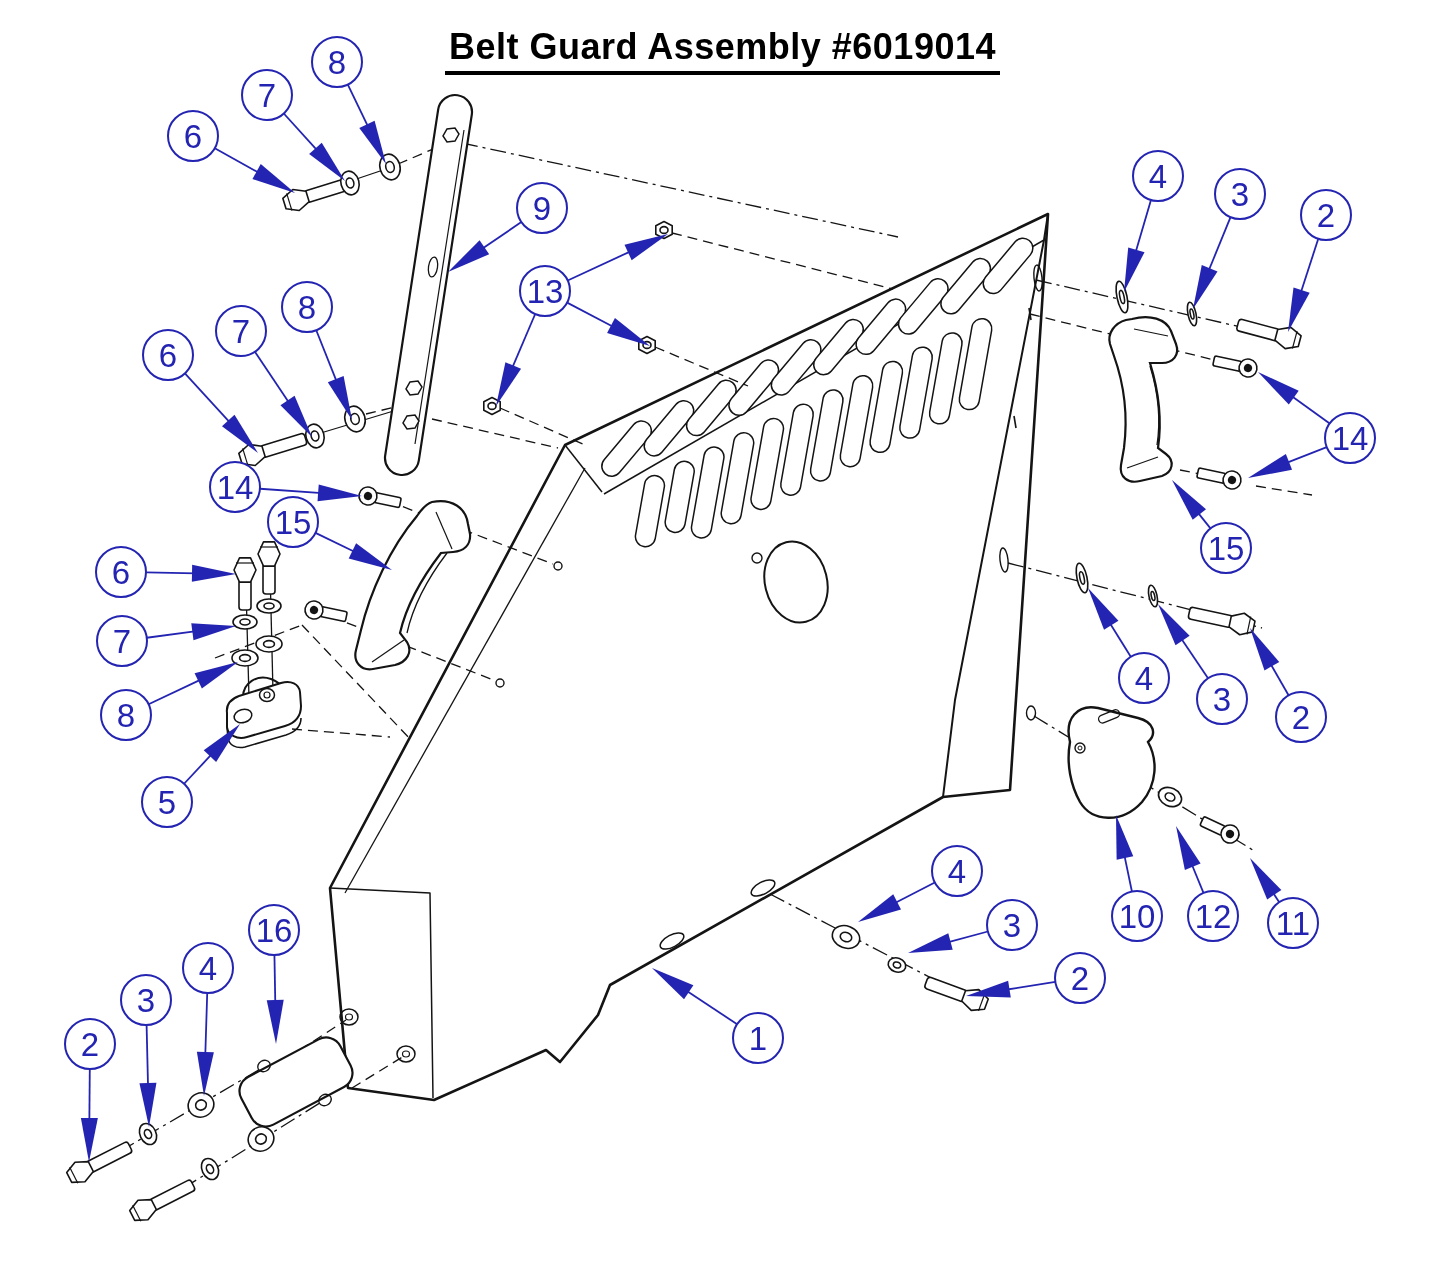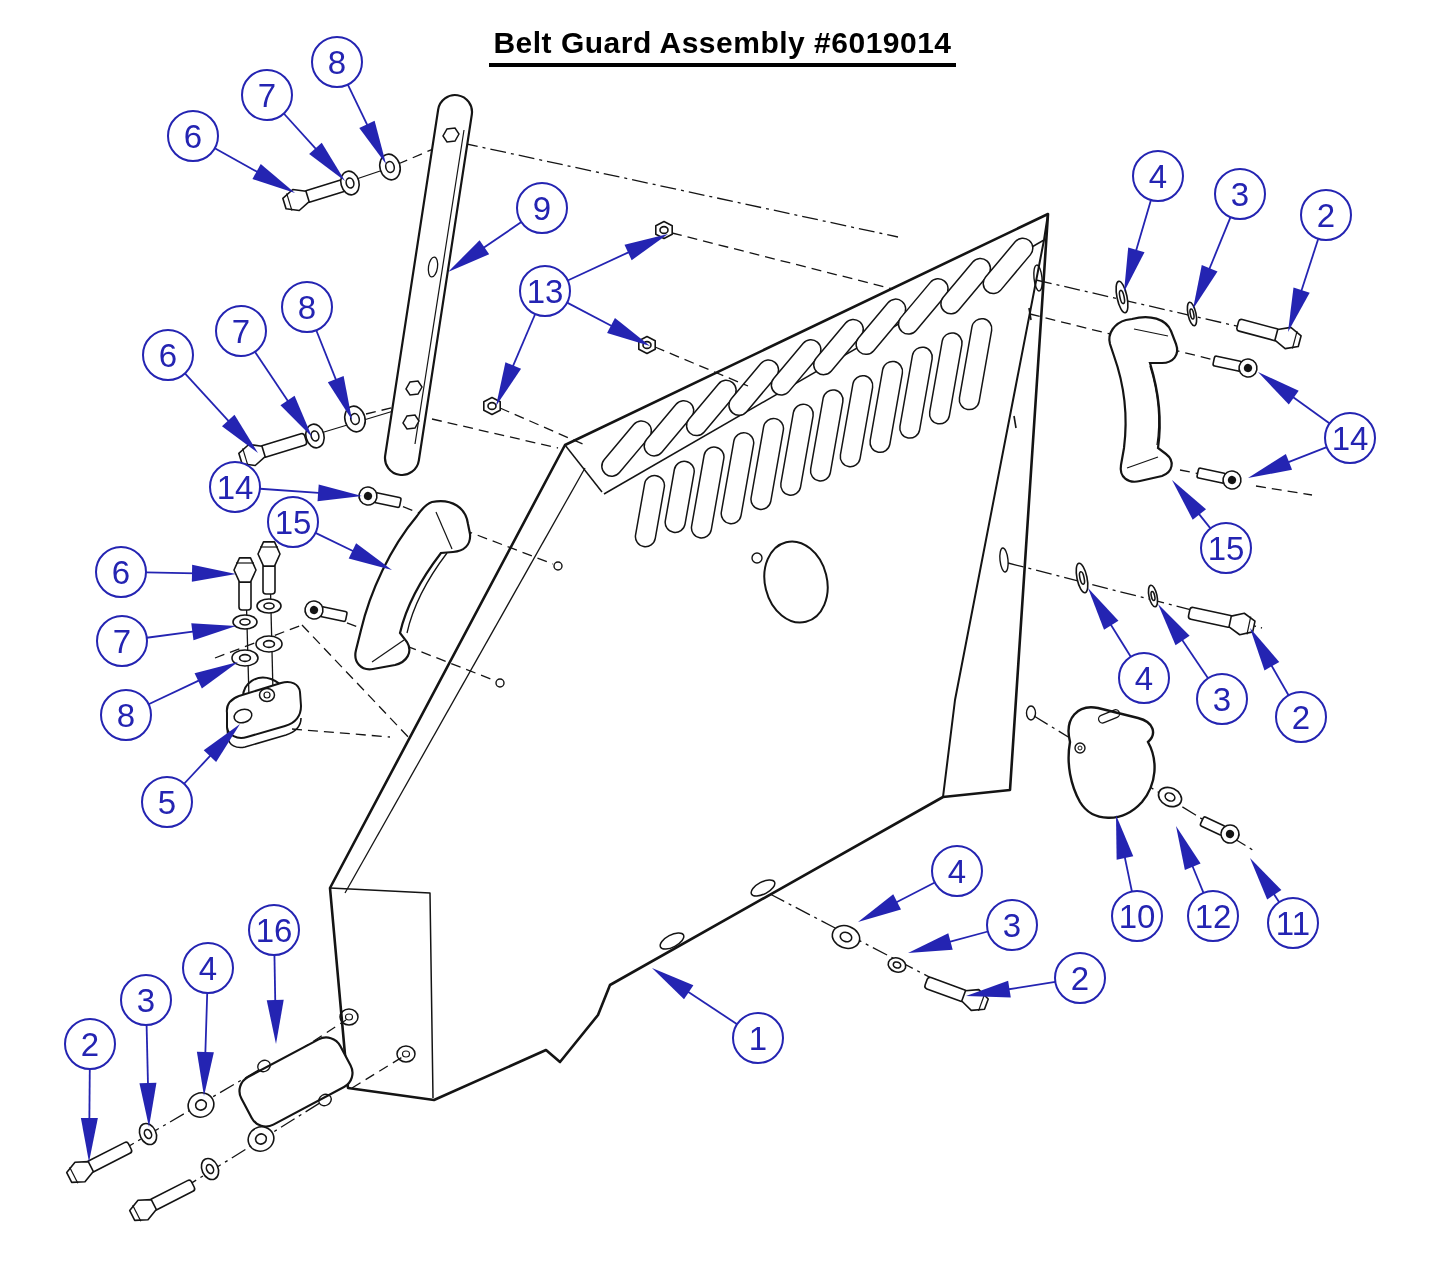--- a/index.html
+++ b/index.html
@@ -1,19 +1,19 @@
 <!DOCTYPE html>
 <html><head>
 <meta charset="utf-8">
 <style>
   html,body{margin:0;padding:0;background:#ffffff;}
   .canvas{position:relative;width:1445px;height:1278px;background:#fff;overflow:hidden;
           font-family:"Liberation Sans", sans-serif;}
   .title-wrap{position:absolute;top:26px;left:0;width:100%;text-align:center;}
-  .title{display:inline-block;font-size:30px;font-weight:bold;color:#000;
+  .title{display:inline-block;font-size:36px;font-weight:bold;color:#000;
          border-bottom:4px solid #000;padding:0 4px 3px 4px;letter-spacing:0.5px;}
   svg{position:absolute;top:0;left:0;}
   .callout-num{font-family:"Liberation Sans", sans-serif;font-size:33px;}
 </style>
 </head>
 <body>
 
 <div class="canvas">
   <svg id="art" width="1445" height="1278" viewBox="0 0 1445 1278">
 

